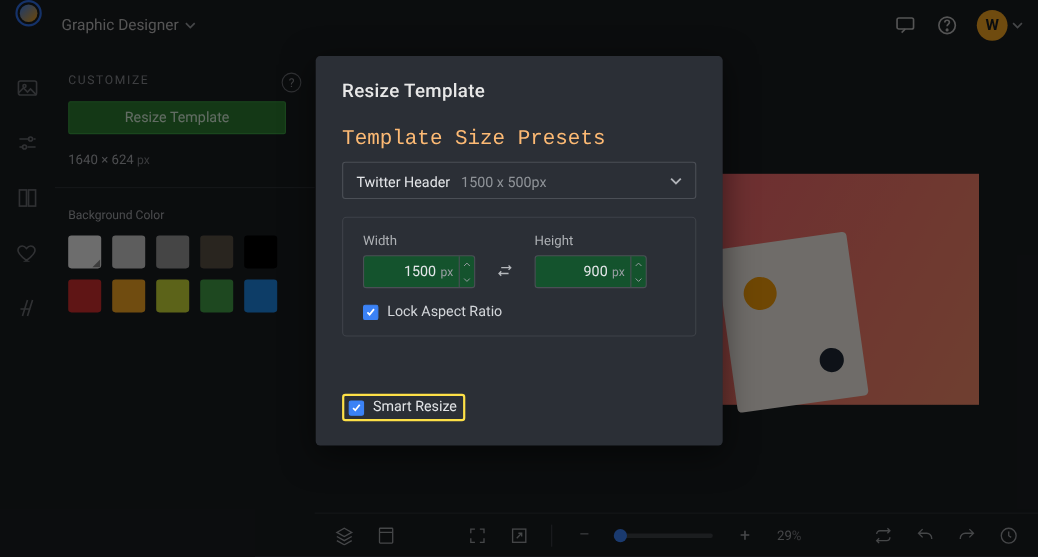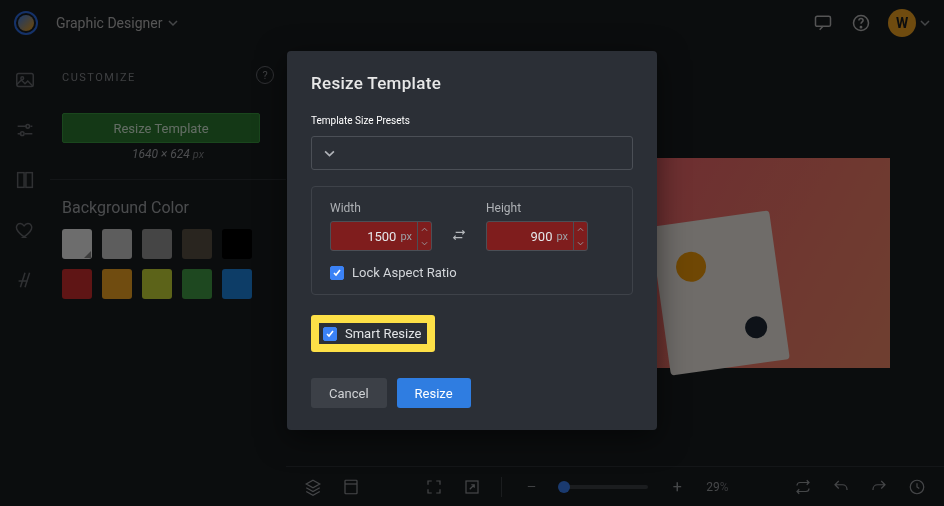--- a/index.html
+++ b/index.html
@@ -2,45 +2,45 @@
 <html><head>
 <meta charset="utf-8">
 <style>
 * { box-sizing: border-box; margin: 0; padding: 0; font-family: -apple-system, BlinkMacSystemFont, "Segoe UI", Roboto, sans-serif; }
 html, body { width: 944px; height: 506px; overflow: hidden; background: #1a1d21; color: #c8c8c8; }
 
 .app { position: relative; width: 944px; height: 506px; background: #1a1d21; }
 .dimmer { position: absolute; inset: 0; background: rgba(0,0,0,0.55); z-index: 1; }
 
 
-.topbar { position: absolute; top:0; left:0; right:0; height:46px; display:flex; align-items:center; padding:0 14px; z-index:0; }
+.topbar { position: absolute; top:0; left:0; right:0; height:46px; display:flex; padding:0 14px; z-index:0; }
 .logo { width:24px; height:24px; border-radius:50%; border:2px solid #2f6fe8; position:relative; }
 .logo::after{content:"";position:absolute;left:2px;top:2px;width:16px;height:16px;border-radius:50%;background:linear-gradient(135deg,#3b82f6,#f59e0b);}
 .role { margin-left:18px; font-size:14px; color:#bcbcbc; display:flex; align-items:center; gap:6px;}
 .role svg{width:10px;height:10px;}
 .topcenter{position:absolute;left:50%;transform:translateX(-50%);display:flex;gap:38px;}
 .topcenter .item{font-size:14px;color:#bcbcbc;display:flex;align-items:center;gap:5px;}
 .topright{margin-left:auto;display:flex;align-items:center;gap:16px;}
 .icbtn{width:22px;height:22px;display:flex;align-items:center;justify-content:center;color:#bcbcbc;}
 .avatar{width:28px;height:28px;border-radius:50%;background:#f5a623;color:#1a1d21;font-weight:700;font-size:14px;display:flex;align-items:center;justify-content:center;}
 
 
 .rail{position:absolute;top:46px;left:0;width:50px;bottom:40px;display:flex;flex-direction:column;align-items:center;padding-top:22px;gap:26px;z-index:0;}
 .rail .ric{width:24px;height:24px;color:#6a6d72;display:flex;align-items:center;justify-content:center;}
 
 
 .sidebar{position:absolute;top:46px;left:50px;width:236px;bottom:40px;padding:20px 12px;z-index:0;}
-.sidehead{display:flex;align-items:flex-end;justify-content:space-between;margin-bottom:29px;}
+.sidehead{display:flex;align-items:flex-start;justify-content:space-between;margin-bottom:8px;}
 .sidehead span{font-size:11px;letter-spacing:1.5px;color:#8a8d91;}
 .qmark{width:18px;height:18px;border-radius:50%;border:1px solid #6a6d72;color:#8a8d91;font-size:11px;display:flex;align-items:center;justify-content:center;}
 .resize-btn{width:198px;height:30px;background:#2e7d32;border:1px solid #3a9b40;color:#d9f0dc;font-size:13px;display:flex;align-items:center;justify-content:center;border-radius:2px;cursor:pointer;}
-.dims{text-align:center;font-size:12px;color:#a9acb0;margin-top:4px;font-style:italic;}
+.dims{font-size:12px;color:#a9acb0;margin-top:16px;}
 .dims .px{font-size:11px;color:#7d8084;}
 .sep{height:1px;background:#2e3135;margin:18px -12px;}
-.bglabel{font-size:16px;color:#a5a8ac;margin-bottom:12px;}
+.bglabel{font-size:11px;color:#a5a8ac;margin-bottom:12px;}
 .swatches{display:flex;flex-wrap:wrap;gap:10px;width:198px;}
 .sw{width:30px;height:30px;border-radius:3px;cursor:pointer;position:relative;}
 .sw.sel::after{content:"";position:absolute;right:1px;bottom:1px;width:0;height:0;border-left:7px solid transparent;border-bottom:7px solid #888;}
 
 
 .canvas{position:absolute;top:46px;left:286px;right:0;bottom:40px;z-index:0;overflow:hidden;}
 .artboard{position:absolute;left:50px;top:112px;width:554px;height:210px;background:linear-gradient(120deg,#ef476f 0%,#f78c6b 100%);display:flex;align-items:center;justify-content:center;}
 .artboard .txt{font-size:48px;font-weight:700;color:rgba(255,255,255,0.6);letter-spacing:2px;}
 .paper{position:absolute;right:110px;top:60px;width:120px;height:150px;background:#f5f0e8;transform:rotate(-8deg);border-radius:4px;}
 .paper::before{content:"";position:absolute;left:20px;top:30px;width:30px;height:30px;border-radius:50%;background:#f59e0b;}
@@ -50,43 +50,43 @@
 .bottom{position:absolute;left:286px;right:0;bottom:0;height:40px;border-top:1px solid #2e3135;display:flex;align-items:center;padding:0 18px;gap:20px;z-index:0;color:#9a9da1;}
 .bottom .sp{flex:1;}
 .bottom .ic{width:18px;height:18px;display:flex;align-items:center;justify-content:center;}
 .zslider{width:88px;height:4px;background:#3d4045;border-radius:2px;position:relative;}
 .zslider .knob{position:absolute;left:4px;top:50%;transform:translate(-50%,-50%);width:12px;height:12px;border-radius:50%;background:#3b82f6;}
 .zpct{font-size:12px;}
 
 
 .modal{position:absolute;left:287px;top:51px;width:370px;background:#2b2f36;border-radius:4px;z-index:5;box-shadow:0 8px 30px rgba(0,0,0,0.5);padding:22px 24px 22px;}
 .modal h2{font-size:17px;font-weight:500;color:#e8e8e8;margin-bottom:22px;letter-spacing:0.3px;}
-.modal .label{font-size:10px;color:#ffffff;margin-bottom:10px;}
+.modal .label{font-size:19px;color:#fdba74;margin-bottom:10px;font-family:Liberation Mono, monospace;}
 .preset-sel{border:1px solid #4b4f56;border-radius:3px;height:34px;display:flex;align-items:center;padding:0 12px;cursor:pointer;justify-content:space-between;margin-bottom:16px;}
 .preset-sel .nm{font-size:13px;color:#e4e6e9;}
 .preset-sel .sz{font-size:13px;color:#8f9398;margin-left:6px;}
 
 .dim-box{border:1px solid #3e4249;border-radius:4px;padding:14px 18px 14px;}
 .dim-row{display:flex;gap:16px;align-items:flex-end;}
 .dim-col{display:flex;flex-direction:column;gap:6px;}
 .dim-col .lab{font-size:12px;color:#aeb1b5;}
-.dim-input{border:1px solid #4b4f56;border-radius:3px;height:30px;width:102px;display:flex;align-items:center;background:#7f1d1d;position:relative;}
+.dim-input{border:1px solid #4b4f56;border-radius:3px;height:30px;width:102px;display:flex;align-items:center;background:#14532d;position:relative;}
 .dim-input .val{flex:1;text-align:right;font-size:13px;color:#e5e7ea;padding-right:2px;}
 .dim-input .u{font-size:11px;color:#9ca0a5;padding:0 5px 0 2px;}
 .dim-input .steps{width:14px;height:100%;border-left:1px solid #4b4f56;display:flex;flex-direction:column;}
 .dim-input .steps div{flex:1;display:flex;align-items:center;justify-content:center;}
 .swap{align-self:center;margin-top:18px;color:#a5a8ac;cursor:pointer;width:22px;height:22px;display:flex;align-items:center;justify-content:center;}
 .lock-row{display:flex;align-items:center;gap:8px;margin-top:14px;}
 .cb{width:14px;height:14px;border:1.5px solid #3b82f6;border-radius:2px;display:flex;align-items:center;justify-content:center;}
 .cb.checked{background:#3b82f6;}
 .cb.checked svg{width:10px;height:10px;}
 .lock-row .t{font-size:13px;color:#d3d6da;}
 
 .smart-row{display:flex;align-items:center;gap:8px;margin-top:20px;}
-.smart-highlight{border:8px solid #fde047;border-radius:3px;padding:3px 6px 3px 4px;display:inline-flex;align-items:center;gap:8px;}
+.smart-highlight{border:2px solid #fde047;border-radius:3px;padding:3px 6px 3px 4px;display:inline-flex;align-items:center;gap:8px;margin-top:32px;}
 .smart-row .t{font-size:13px;color:#e2e4e7;}
 
 .info-box{margin-top:12px;border:1px solid #c9a227;border-radius:3px;padding:12px 14px;font-size:12.5px;line-height:1.45;color:#e6c558;}
 
 .btnrow{display:flex;gap:10px;margin-top:26px;}
 .btn{height:30px;padding:0 18px;border-radius:3px;font-size:13px;display:flex;align-items:center;justify-content:center;cursor:pointer;border:none;}
 .btn.cancel{background:#3c4047;color:#d0d2d5;}
 .btn.primary{background:#2f7de1;color:#fff;}
 
 svg{display:block;}
@@ -252,20 +252,24 @@
       </div>
   </div>
 
   <div class="dimmer"></div>
 
   <div class="modal">
     <h2>Resize Template</h2>
 
     <div class="label">Template Size Presets</div>
     <div class="preset-sel">
+      <div>
+        <span class="nm">Twitter Header</span>
+        <span class="sz">1500 x 500px</span>
+      </div>
       <svg width="11" height="11" viewBox="0 0 10 10">
           <path d="M1 3l4 4 4-4" stroke="#b0b3b8" stroke-width="1.5" fill="none"></path>
         </svg>
     </div>
 
     <div class="dim-box">
       <div class="dim-row">
         <div class="dim-col">
           <div class="lab">Width</div>
           <div class="dim-input">
@@ -325,23 +329,15 @@
         <div class="cb checked">
           <svg viewBox="0 0 10 10">
               <path d="M2 5l2 2 4-5" stroke="#fff" stroke-width="1.6" fill="none"></path>
             </svg>
         </div>
         <span class="t">Smart Resize</span>
       </div>
     </div>
 
 
-    <div class="btnrow">
-      <button class="btn cancel">
-          <span>Cancel</span>
-        </button>
-      <button class="btn primary">
-          <span>Resize</span>
-        </button>
-    </div>
   </div>
 
 </div>
 
 </body></html>

